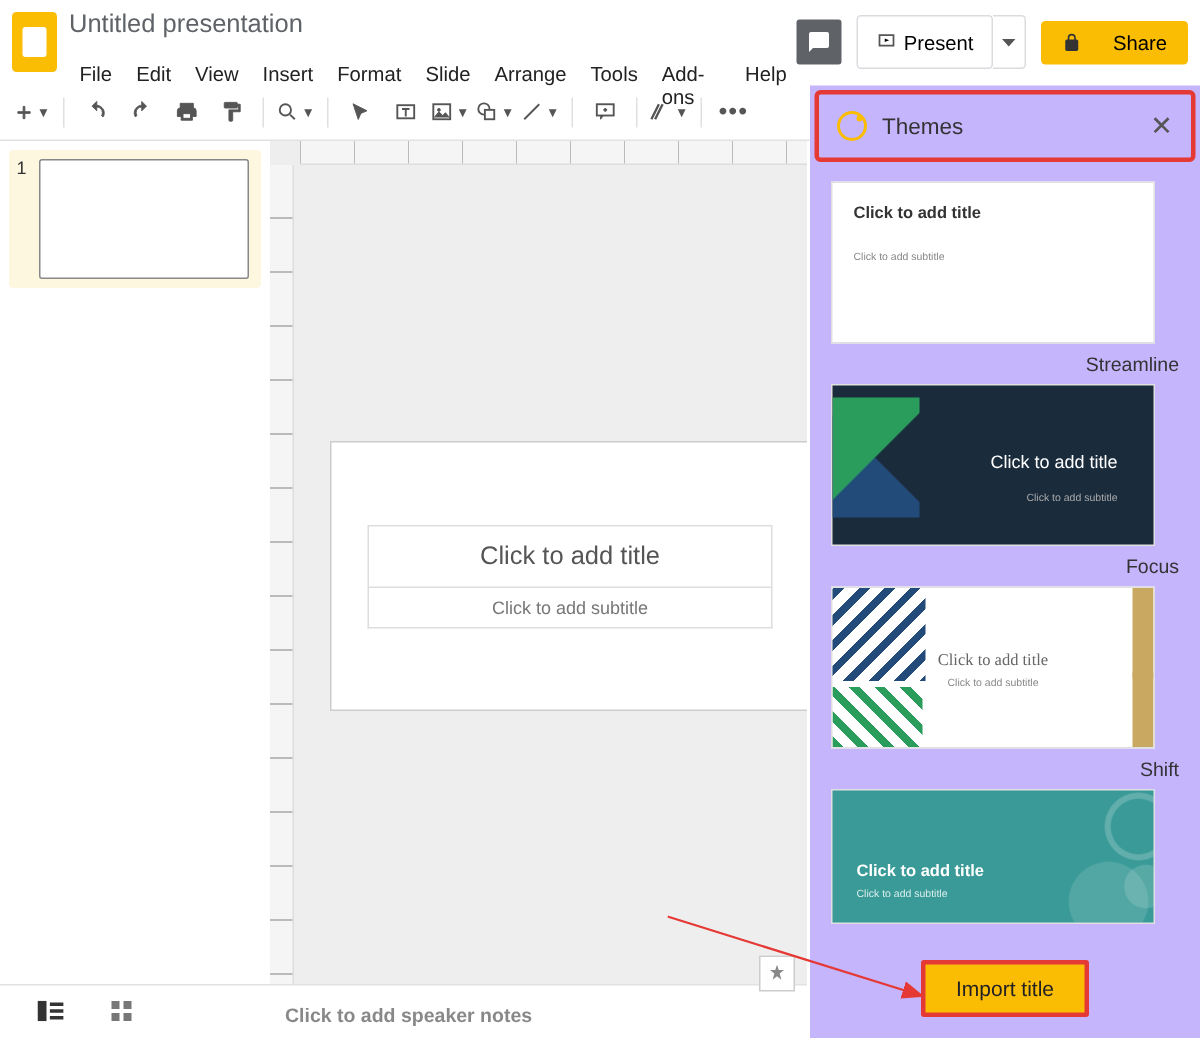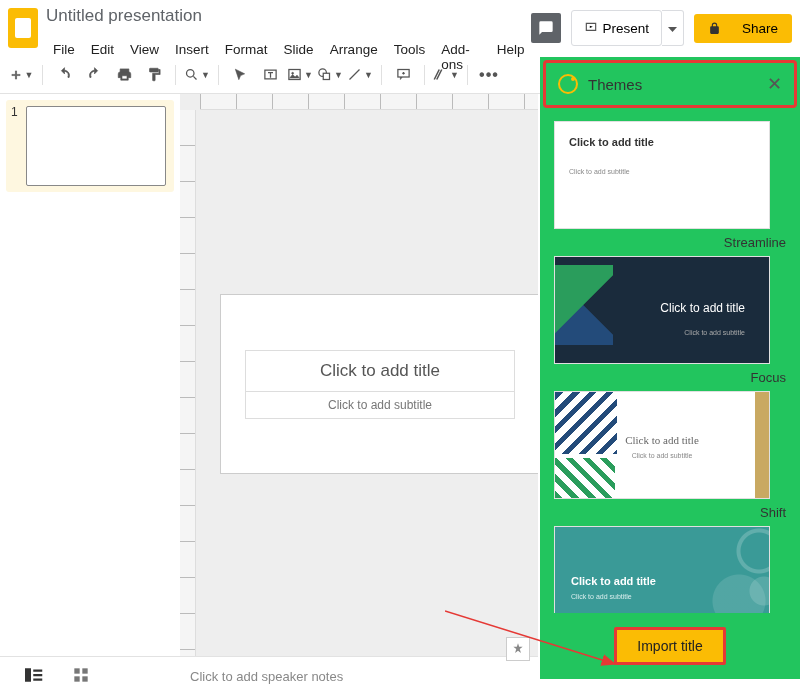--- a/index.html
+++ b/index.html
@@ -39,26 +39,26 @@
   .ruler-h::before,.ruler-v::before{content:"";position:absolute;inset:0;background-image:linear-gradient(90deg,#bbb 1px,transparent 1px);background-size:36px 100%;}
   .ruler-v::before{background-image:linear-gradient(0deg,#bbb 1px,transparent 1px);background-size:100% 36px;}
   .slide { position:absolute; left:40px; top:200px; width:320px; height:180px; background:#fff; border:1px solid #ccc; display:flex; flex-direction:column; align-items:center; justify-content:center;}
   .slide-title { font-size:17px; color:#555; width:270px; border:1px solid #ddd; padding:10px; text-align:center;}
   .slide-sub { font-size:12px; color:#777; width:270px; border:1px solid #ddd; border-top:none; padding:6px; text-align:center;}
 
   
   .bottom { position:absolute; bottom:0; left:0; right:262px; height:40px; display:flex; border-top:1px solid #e2e2e2;}
   .view-btns { width:180px; display:flex; align-items:center; gap:30px; padding-left:25px;}
   .view-btns span{color:#555;}
-  .notes { flex:1; display:flex; align-items:center; padding-left:10px; font-size:13px; color:#888; position:relative;}
+  .notes { flex:1; display:flex; align-items:center; padding-left:10px; font-size:13px; color:#888; position:relative;font-weight:bold;}
   .notes::before{content:"";position:absolute;top:0;left:0;right:0;height:1px;}
   .explore-btn { position:absolute; right:8px; top:-20px; width:24px; height:24px; background:#fff; border:1px solid #ccc; display:flex; align-items:center; justify-content:center;}
 
   
-  .side { position:absolute; top:57px; right:0; width:260px; bottom:17px; background:#22c55e; display:flex; flex-direction:column;}
+  .side { position:absolute; top:57px; right:0; width:260px; bottom:4px; background:#c4b5fd; display:flex; flex-direction:column;}
   .side-hdr { display:flex; align-items:center; padding:10px 12px; gap:10px; border:3px solid #e53935; border-radius:4px; margin:3px;}
   .side-hdr .ticon { width:20px; height:20px; border:2px solid #fbbc04; border-radius:50%; position:relative;}
   .side-hdr .ticon::after{content:"";position:absolute;width:4px;height:4px;background:#fbbc04;border-radius:50%;right:1px;top:1px;}
   .side-title { flex:1; font-size:15px; color:#333;}
   .side-close { font-size:18px; color:#555;}
   .theme-list { flex:1; overflow:auto; padding:4px 14px;}
   .theme-card { border:1px solid #e0e0e0; width:216px; height:108px; margin-top:6px; position:relative; overflow:hidden;}
   .theme-label { font-size:13px; color:#333; margin-top:6px;text-align:right;}
   .tc-title { position:absolute; font-size:12.5px;}
   .tc-sub { position:absolute; font-size:7px; color:#888;}

